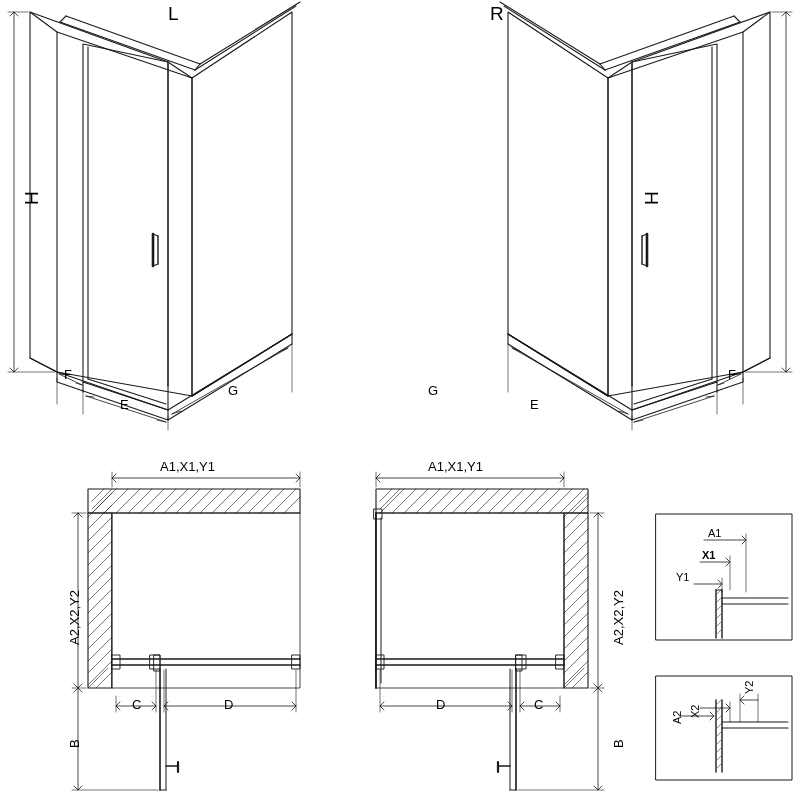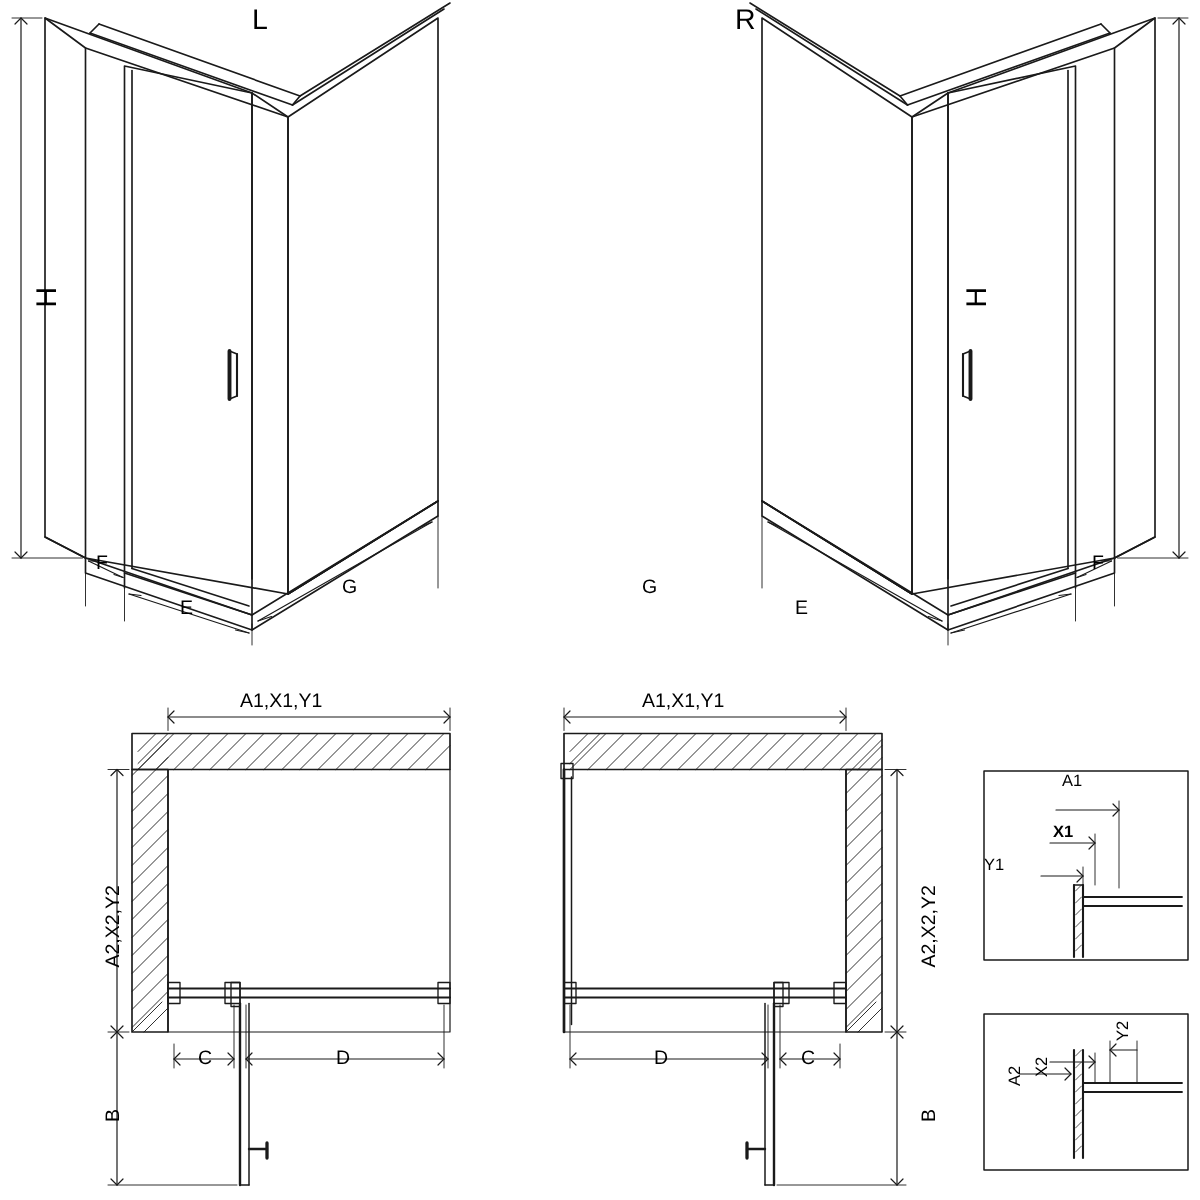--- a/index.html
+++ b/index.html
@@ -345,21 +345,21 @@
   <div class="lbl" style="left:132px; top:698px;">C</div>
   <div class="lbl" style="left:224px; top:698px;">D</div>
   <div class="lbl rot" style="left:68px; top:748px;">B</div>
 
   <div class="lbl" style="left:428px; top:460px;">A1,X1,Y1</div>
   <div class="lbl rot" style="left:612px; top:645px;">A2,X2,Y2</div>
   <div class="lbl" style="left:436px; top:698px;">D</div>
   <div class="lbl" style="left:534px; top:698px;">C</div>
   <div class="lbl rot" style="left:612px; top:748px;">B</div>
 
-  <div class="lbl small" style="left:708px; top:516px;">A1</div>
+  <div class="lbl small" style="left:708px; top:528px;">A1</div>
   <div class="lbl small" style="left:702px; top:550px;font-weight:bold;">X1</div>
-  <div class="lbl small" style="left:656px; top:572px;text-align:right;">Y1</div>
+  <div class="lbl small" style="left:676px; top:572px;text-align:right;">Y1</div>
 
   <div class="lbl small rot" style="left:672px; top:724px;">A2</div>
   <div class="lbl small rot" style="left:690px; top:718px;">X2</div>
   <div class="lbl small rot" style="left:744px; top:694px;">Y2</div>
 
 </div>
 
 </body></html>

